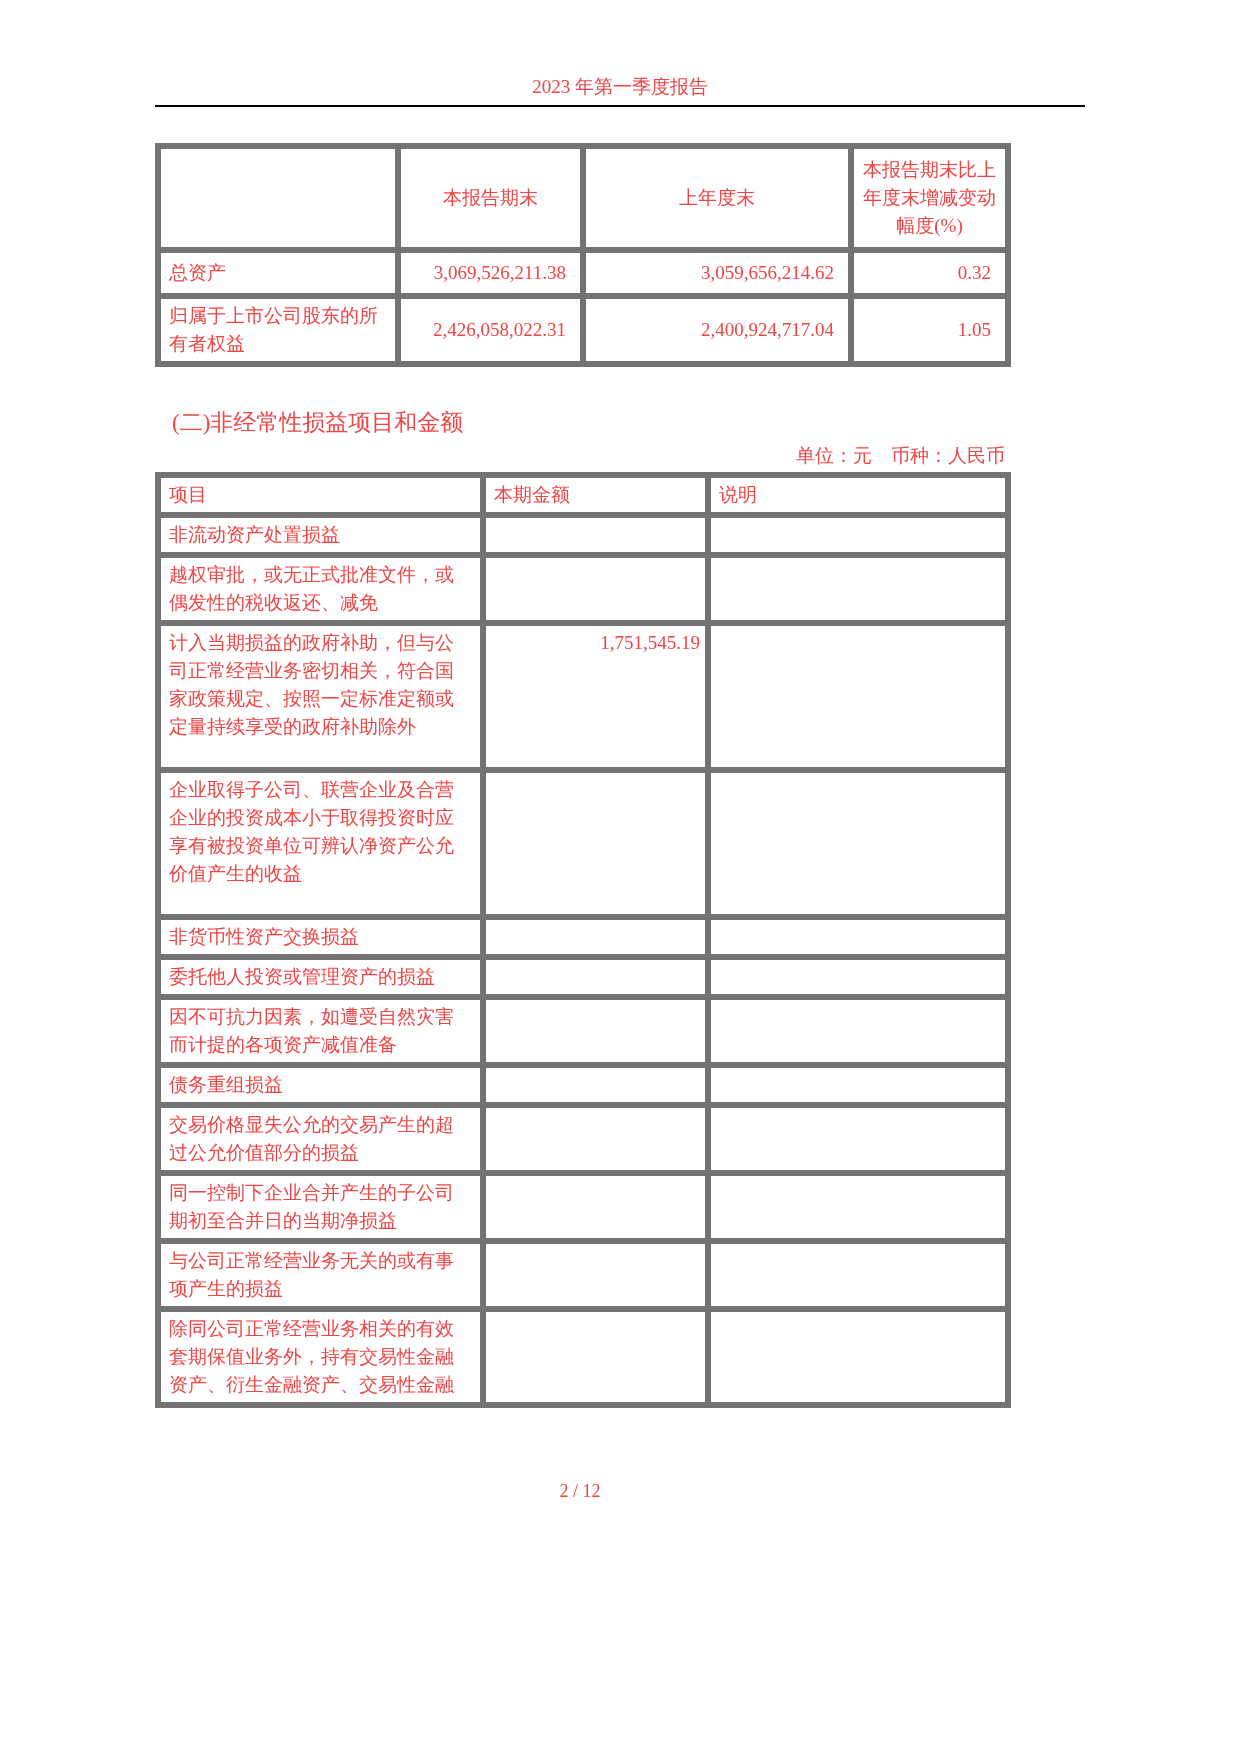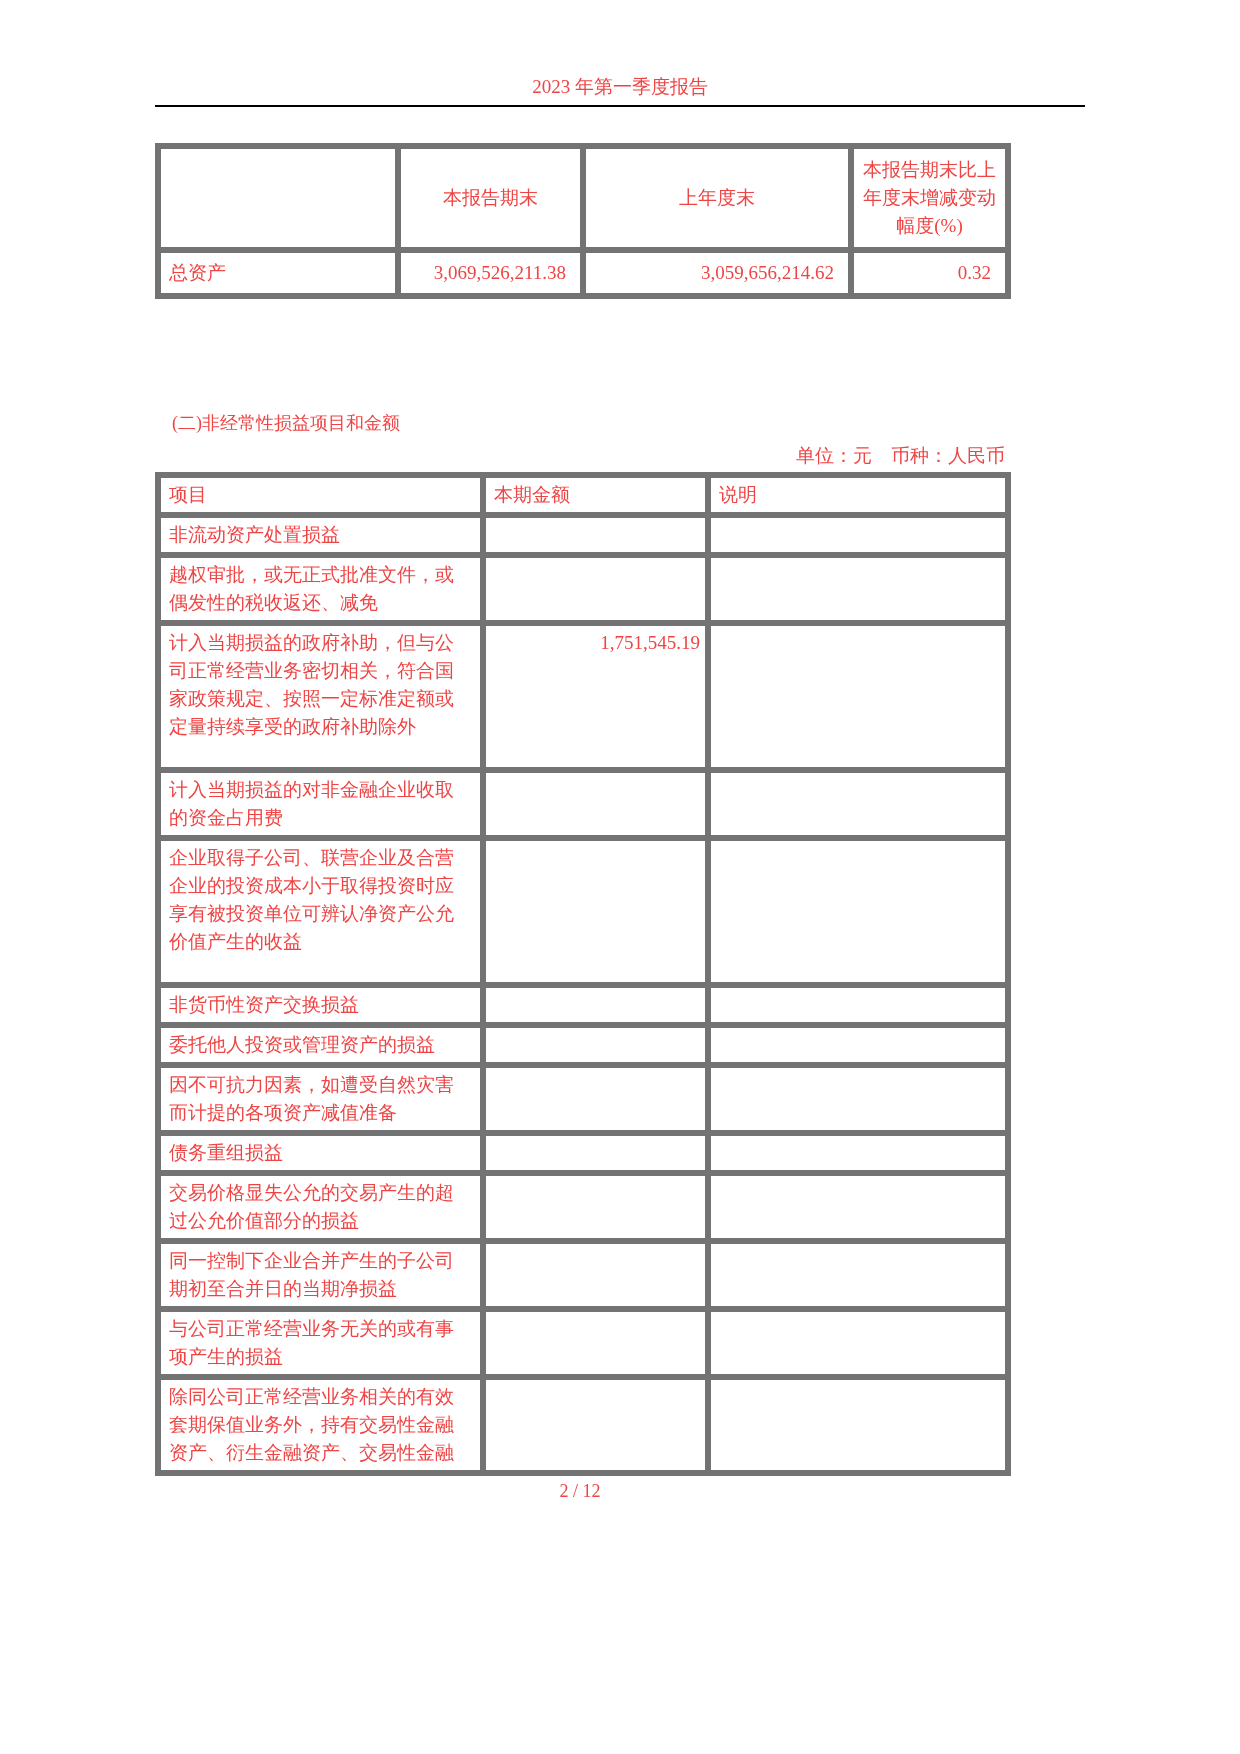--- a/index.html
+++ b/index.html
@@ -45,21 +45,21 @@
   .summary td { vertical-align: middle; }
   .summary td.lbl { text-align: left; }
   .summary td.num { text-align: right; padding-right: 14px; }
   .summary tbody tr.r1 { height: 46px; }
   .summary tbody tr.r2 { height: 62px; }
   
   .section-title {
     position: absolute;
     left: 172px;
     top: 411px;
-    font-size: 18px;
+    font-size: 23px;
     line-height: 24px;
     text-align: right;
   }
   .unit-note {
     position: absolute;
     left: 155px;
     top: 444px;
     width: 850px;
     text-align: right;
     font-size: 19px;
@@ -108,20 +108,26 @@
           <th>本报告期末比上年度末增减变动幅度(%)</th>
         </tr>
       </thead>
       <tbody>
         <tr class="r1">
           <td class="lbl">总资产</td>
           <td class="num">3,069,526,211.38</td>
           <td class="num">3,059,656,214.62</td>
           <td class="num">0.32</td>
         </tr>
+        <tr class="r2">
+          <td class="lbl">归属于上市公司股东的所有者权益</td>
+          <td class="num">2,426,058,022.31</td>
+          <td class="num">2,400,924,717.04</td>
+          <td class="num">1.05</td>
+        </tr>
       </tbody>
     </table>
   </div>
 
   <div class="section-title">(二)非经常性损益项目和金额</div>
 
   <div class="unit-note">单位：元　币种：人民币</div>
 
   <div class="items-wrap">
     <table class="items">
@@ -146,25 +152,20 @@
         <tr>
           <td class="name">越权审批，或无正式批准文件，或偶发性的税收返还、减免</td>
           <td class="amount"></td>
           <td class="note"></td>
         </tr>
         <tr class="pad-extra">
           <td class="name">计入当期损益的政府补助，但与公司正常经营业务密切相关，符合国家政策规定、按照一定标准定额或定量持续享受的政府补助除外</td>
           <td class="amount">1,751,545.19</td>
           <td class="note"></td>
         </tr>
-        <tr>
-          <td class="name">计入当期损益的对非金融企业收取的资金占用费</td>
-          <td class="amount"></td>
-          <td class="note"></td>
-        </tr>
         <tr class="pad-extra">
           <td class="name">企业取得子公司、联营企业及合营企业的投资成本小于取得投资时应享有被投资单位可辨认净资产公允价值产生的收益</td>
           <td class="amount"></td>
           <td class="note"></td>
         </tr>
         <tr>
           <td class="name">非货币性资产交换损益</td>
           <td class="amount"></td>
           <td class="note"></td>
         </tr>

